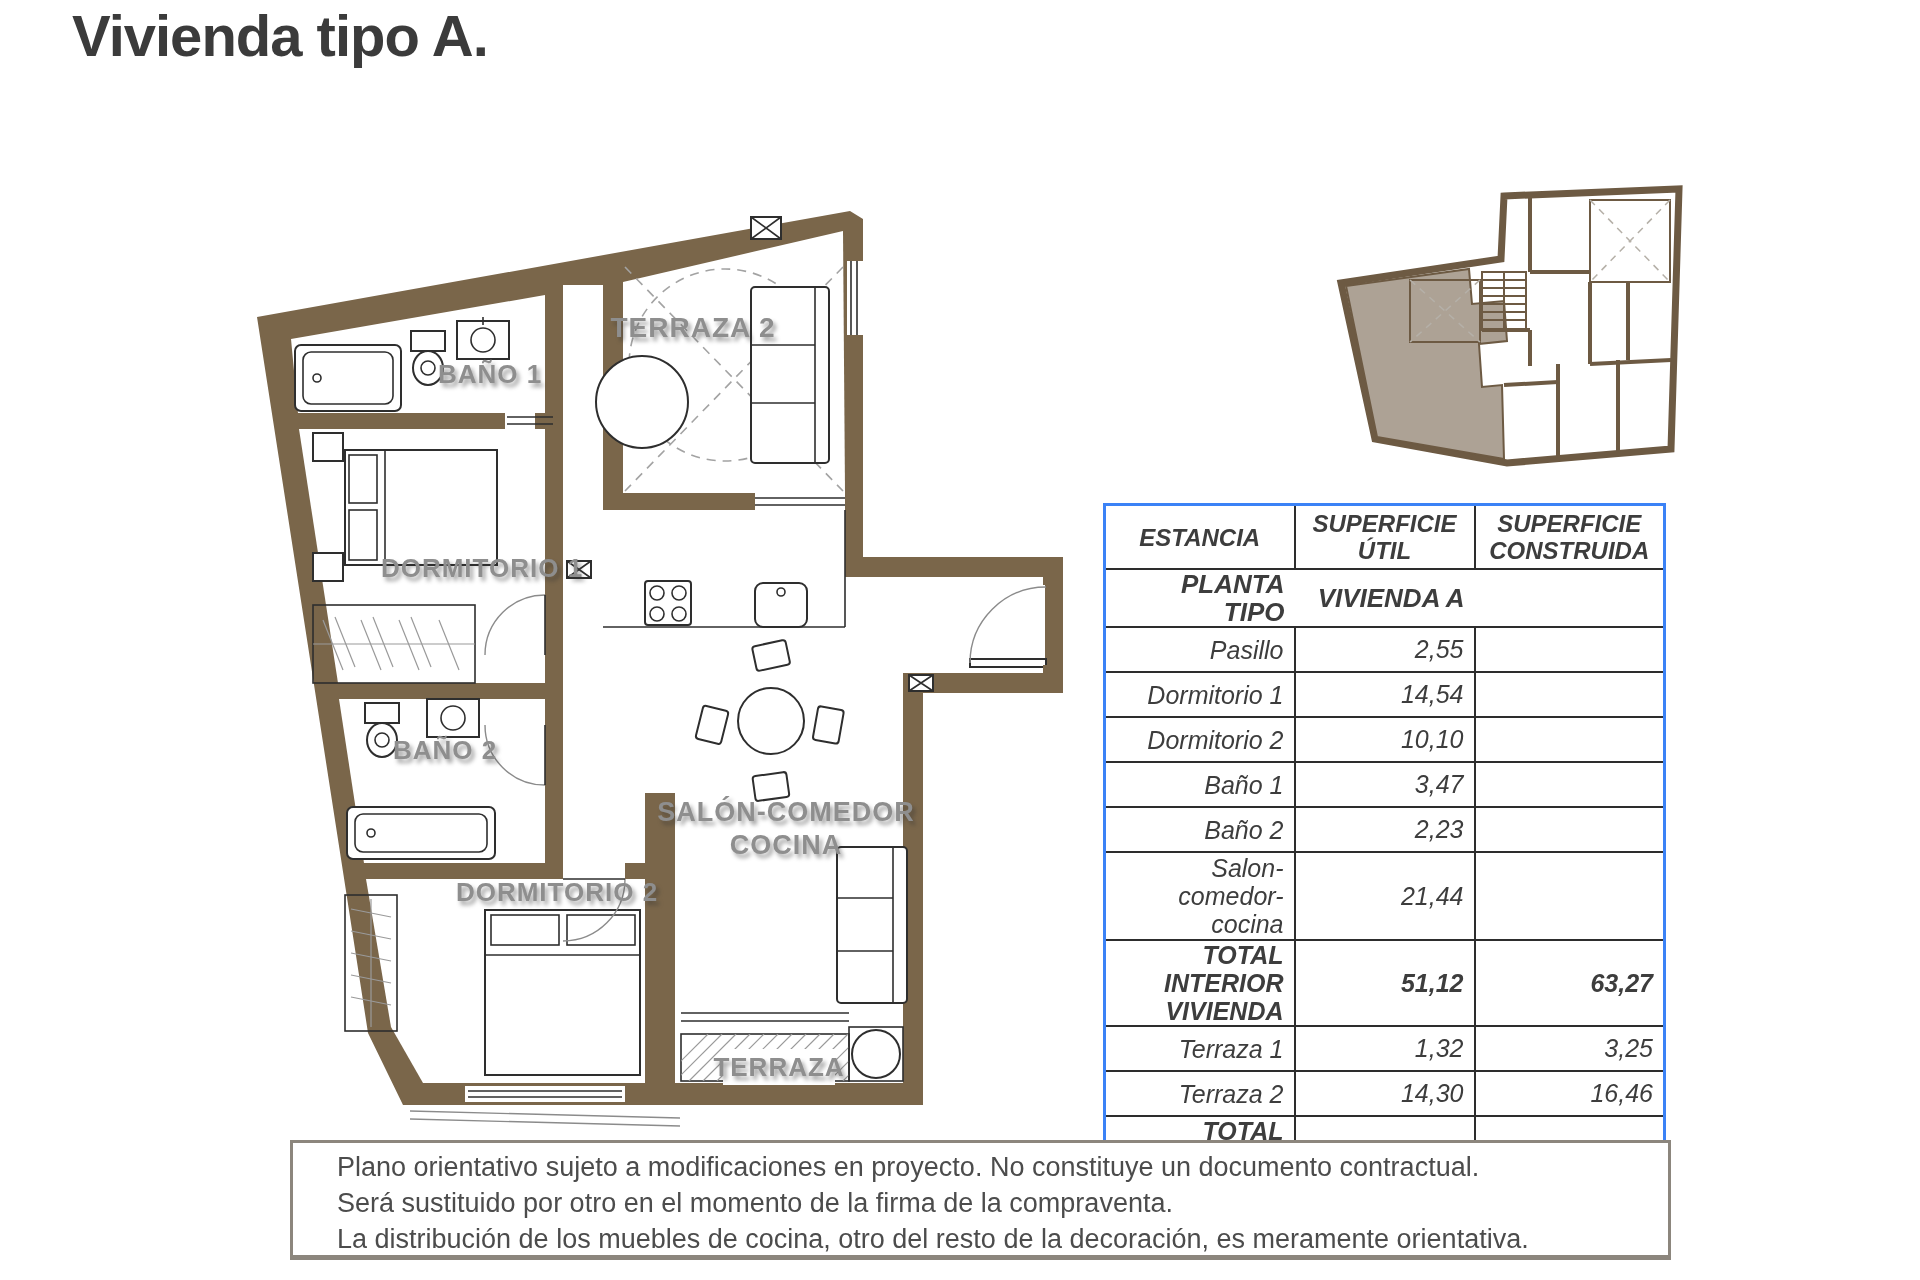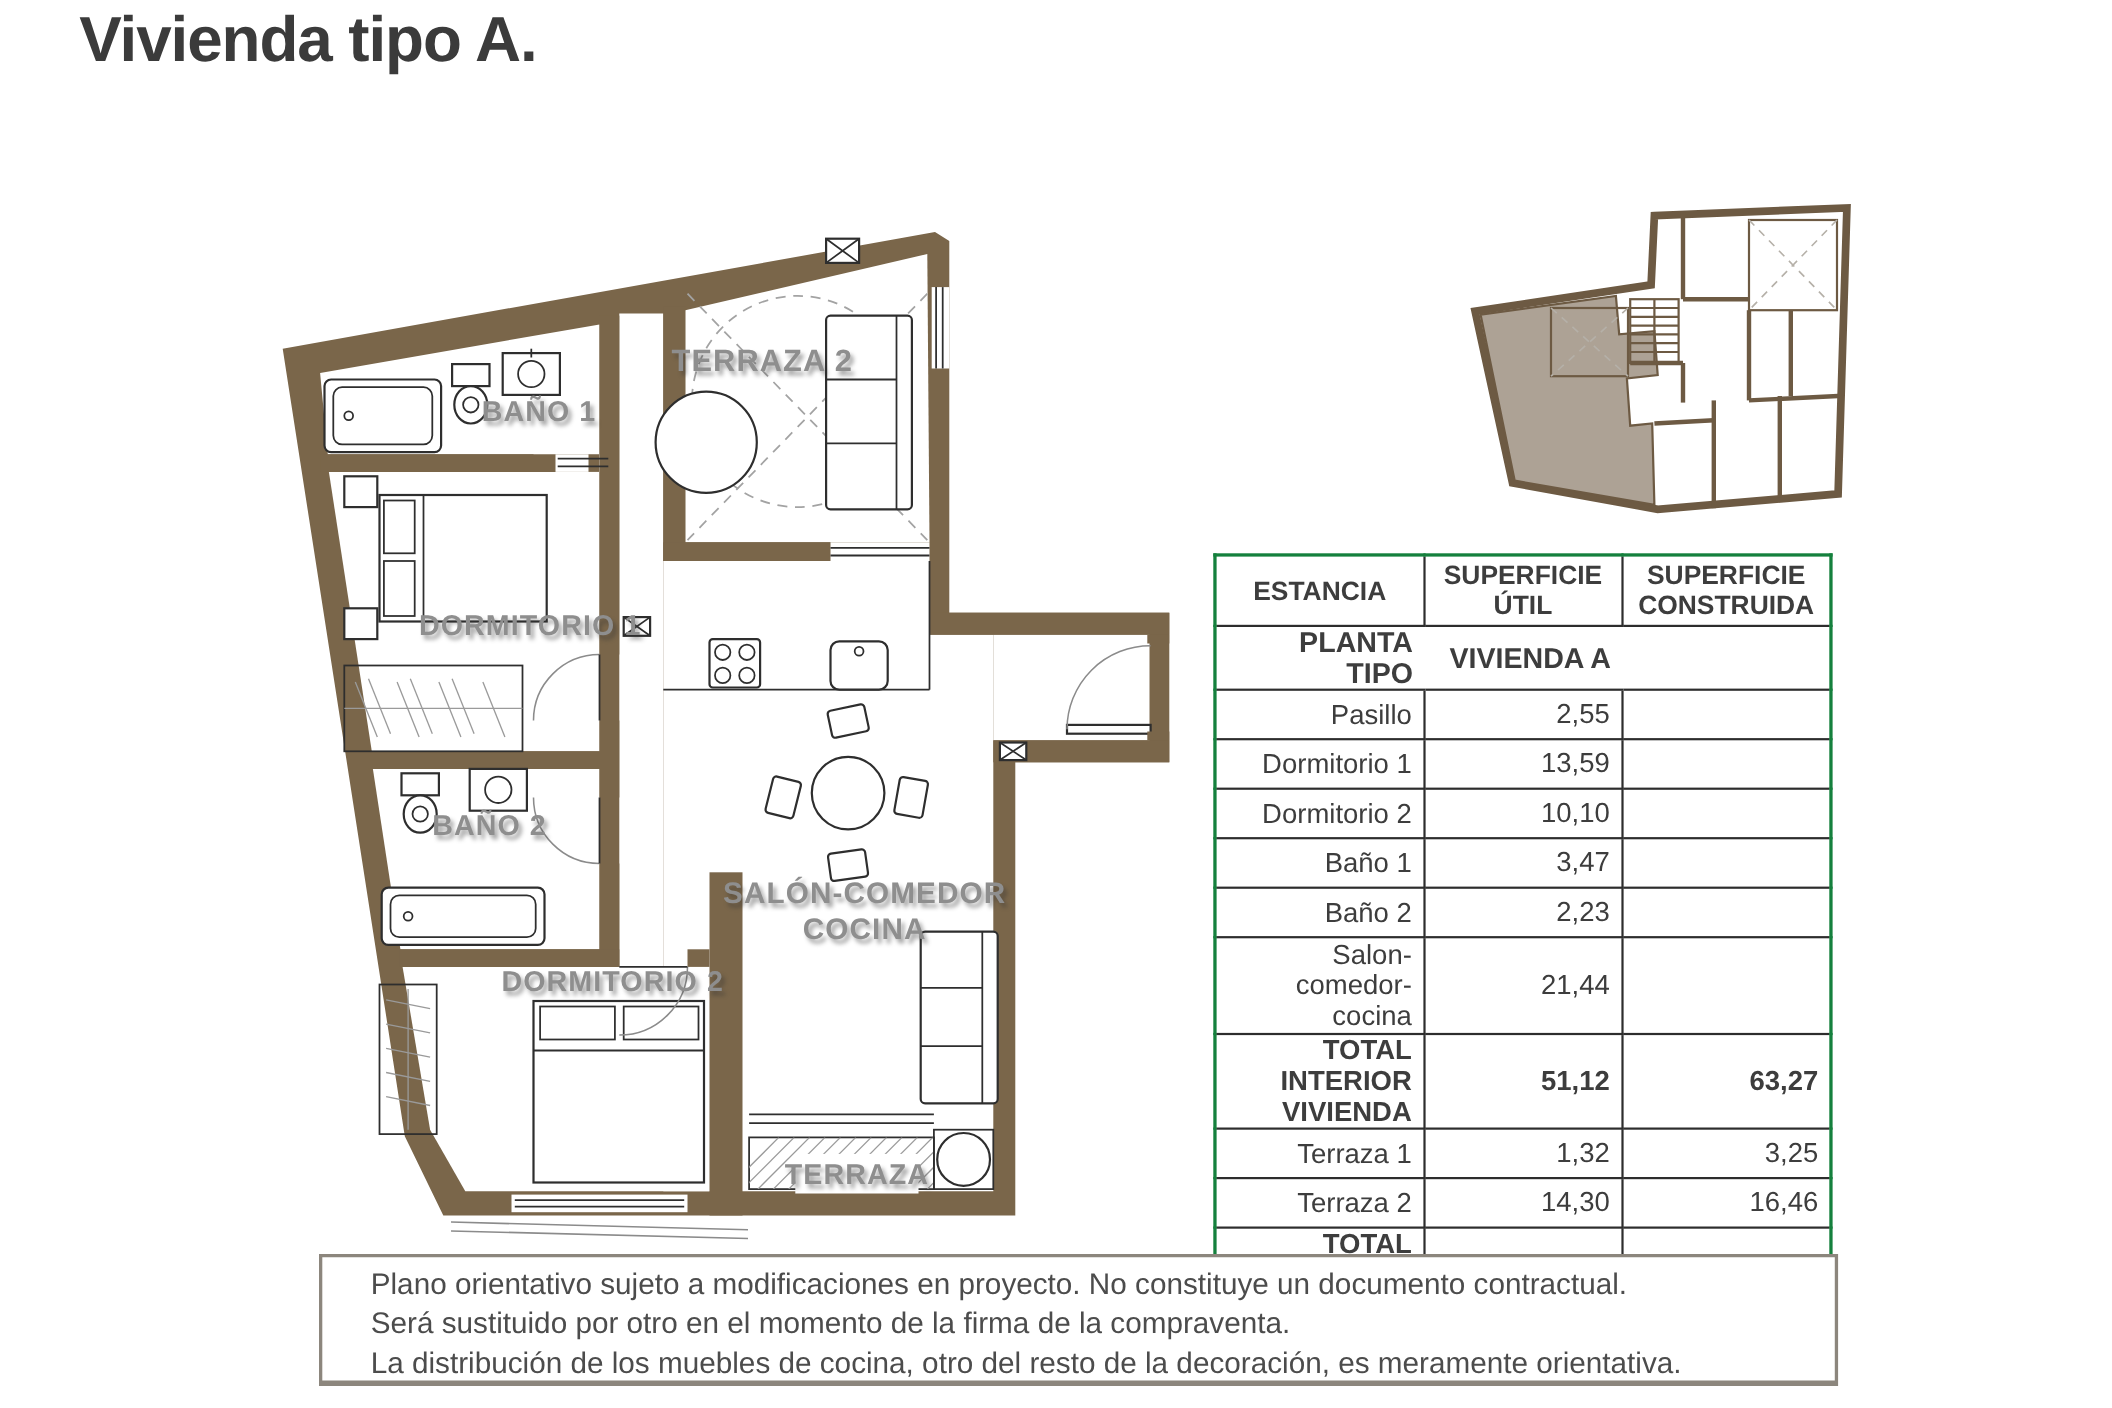--- a/index.html
+++ b/index.html
@@ -27,21 +27,21 @@
   svg .kwall{fill:none;stroke:#6d5a43;stroke-width:7;}
   svg .kpart{fill:none;stroke:#6d5a43;stroke-width:4;}
   svg .kthin{fill:none;stroke:#6d5a43;stroke-width:2;}
   svg .kdash{fill:none;stroke:#b5b0a8;stroke-width:1.5;stroke-dasharray:7 6;}
 
   
   #area-table{position:absolute;left:1103px;top:503px;border-collapse:collapse;
               table-layout:fixed;background:#fff;}
   #area-table th,#area-table td{border:2px solid #2d2d2d;padding:0 10px;
               font-size:25px;color:#3d3d3d;overflow:hidden;}
-  #area-table{border:3px solid #15803d;}
+  #area-table{border:3px solid #3b82f6;font-style:italic;}
   #area-table col.c1{width:190px;} #area-table col.c2{width:180px;} #area-table col.c3{width:190px;}
   #area-table th{height:62px;text-align:center;font-weight:bold;font-size:24px;line-height:27px;}
   #area-table td.num{text-align:right;}
   #area-table tr.r-normal td{height:43px;font-weight:normal;}
   #area-table tr.r-tall td{height:86px;}
   #area-table tr.r-total td{height:60px;font-weight:bold;border-radius:18px;}
   #area-table tr.r-planta td{height:50px;font-weight:bold;border-left:none;border-right:none;font-size:26px;}
   #area-table td.name{text-align:right;line-height:28px;}
 
   
@@ -336,21 +336,21 @@
       <td class="name">VIVIENDA A</td>
       <td></td>
     </tr>
     <tr class="r-normal">
       <td class="name">Pasillo</td>
       <td class="num">2,55</td>
       <td class="num"></td>
     </tr>
     <tr class="r-normal">
       <td class="name">Dormitorio 1</td>
-      <td class="num">13,59</td>
+      <td class="num">14,54</td>
       <td class="num"></td>
     </tr>
     <tr class="r-normal">
       <td class="name">Dormitorio 2</td>
       <td class="num">10,10</td>
       <td class="num"></td>
     </tr>
     <tr class="r-normal">
       <td class="name">Baño 1</td>
       <td class="num">3,47</td>

